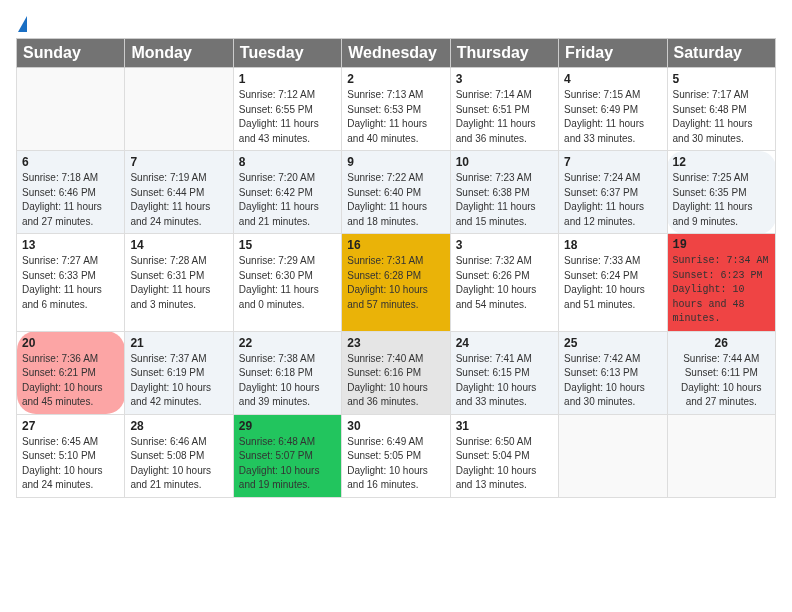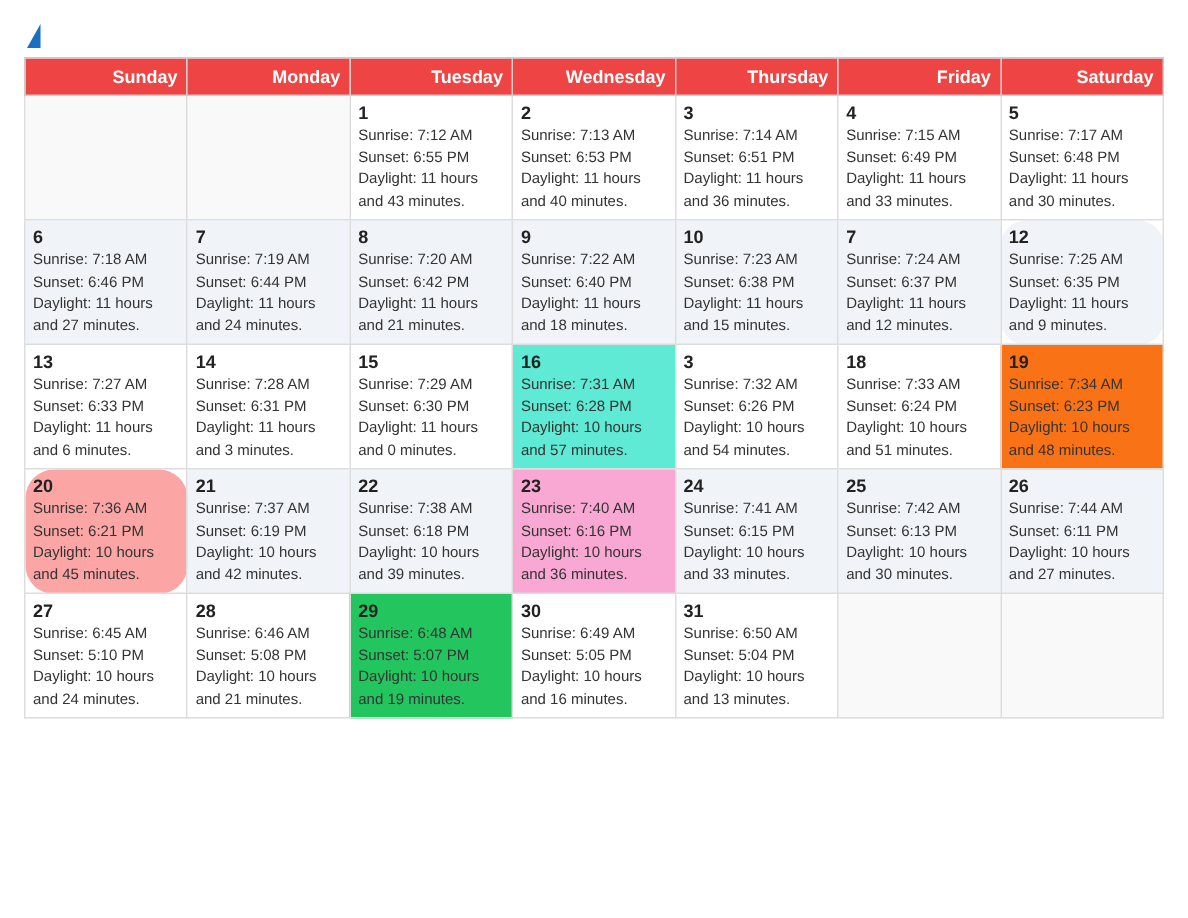--- a/index.html
+++ b/index.html
@@ -37,25 +37,25 @@
       font-size: 14px;
       color: #555;
       font-style: italic;
     }
     .calendar {
       width: 100%;
       border-collapse: collapse;
       font-size: 10.5px;
     }
     .calendar th {
-      background-color: #ef4444;
+      background-color: #737373;
       color: #fff;
-      text-align: right;
+      text-align: left;
       padding: 5px 6px;
-      font-size: 12px;
+      font-size: 16px;
       font-weight: bold;
       border: 1px solid #ccc;
     }
     .calendar td {
       vertical-align: top;
       padding: 4px 5px;
       border: 1px solid #ddd;
       width: 108px;
       min-height: 80px;
       background: #fff;
@@ -174,63 +174,63 @@
           <div class="day-info">Sunrise: 7:27 AM<br>Sunset: 6:33 PM<br>Daylight: 11 hours and 6 minutes.</div>
         </td>
         <td style="background: rgb(255, 255, 255);">
           <span class="day-number">14</span>
           <div class="day-info">Sunrise: 7:28 AM<br>Sunset: 6:31 PM<br>Daylight: 11 hours and 3 minutes.</div>
         </td>
         <td style="background: rgb(255, 255, 255);">
           <span class="day-number">15</span>
           <div class="day-info">Sunrise: 7:29 AM<br>Sunset: 6:30 PM<br>Daylight: 11 hours and 0 minutes.</div>
         </td>
-        <td style="background: #5eead4;">
+        <td style="background: #eab308;">
           <span class="day-number">16</span>
           <div class="day-info">Sunrise: 7:31 AM<br>Sunset: 6:28 PM<br>Daylight: 10 hours and 57 minutes.</div>
         </td>
         <td style="background: rgb(255, 255, 255);">
           <span class="day-number">3</span>
           <div class="day-info">Sunrise: 7:32 AM<br>Sunset: 6:26 PM<br>Daylight: 10 hours and 54 minutes.</div>
         </td>
         <td style="background: rgb(255, 255, 255);">
           <span class="day-number">18</span>
           <div class="day-info">Sunrise: 7:33 AM<br>Sunset: 6:24 PM<br>Daylight: 10 hours and 51 minutes.</div>
         </td>
-        <td style="background: #f97316;">
+        <td style="background: #ef4444; font-family: Liberation Mono, monospace;">
           <span class="day-number">19</span>
           <div class="day-info">Sunrise: 7:34 AM<br>Sunset: 6:23 PM<br>Daylight: 10 hours and 48 minutes.</div>
         </td>
       </tr>
       <tr>
         <td style="background: #fca5a5; border-radius: 19px;">
           <span class="day-number">20</span>
           <div class="day-info">Sunrise: 7:36 AM<br>Sunset: 6:21 PM<br>Daylight: 10 hours and 45 minutes.</div>
         </td>
         <td style="background: rgb(240, 244, 248);">
           <span class="day-number">21</span>
           <div class="day-info">Sunrise: 7:37 AM<br>Sunset: 6:19 PM<br>Daylight: 10 hours and 42 minutes.</div>
         </td>
         <td style="background: rgb(240, 244, 248);">
           <span class="day-number">22</span>
           <div class="day-info">Sunrise: 7:38 AM<br>Sunset: 6:18 PM<br>Daylight: 10 hours and 39 minutes.</div>
         </td>
-        <td style="background: #f9a8d4;">
+        <td style="background: #e5e5e5;">
           <span class="day-number">23</span>
           <div class="day-info">Sunrise: 7:40 AM<br>Sunset: 6:16 PM<br>Daylight: 10 hours and 36 minutes.</div>
         </td>
         <td style="background: rgb(240, 244, 248);">
           <span class="day-number">24</span>
           <div class="day-info">Sunrise: 7:41 AM<br>Sunset: 6:15 PM<br>Daylight: 10 hours and 33 minutes.</div>
         </td>
         <td style="background: rgb(240, 244, 248); margin-left: 28px;">
           <span class="day-number">25</span>
           <div class="day-info">Sunrise: 7:42 AM<br>Sunset: 6:13 PM<br>Daylight: 10 hours and 30 minutes.</div>
         </td>
-        <td style="background: rgb(240, 244, 248);">
+        <td style="background: rgb(240, 244, 248); text-align: center;">
           <span class="day-number">26</span>
           <div class="day-info">Sunrise: 7:44 AM<br>Sunset: 6:11 PM<br>Daylight: 10 hours and 27 minutes.</div>
         </td>
       </tr>
       <tr>
         <td style="background: rgb(255, 255, 255);">
           <span class="day-number">27</span>
           <div class="day-info">Sunrise: 6:45 AM<br>Sunset: 5:10 PM<br>Daylight: 10 hours and 24 minutes.</div>
         </td>
         <td style="background: rgb(255, 255, 255);">

